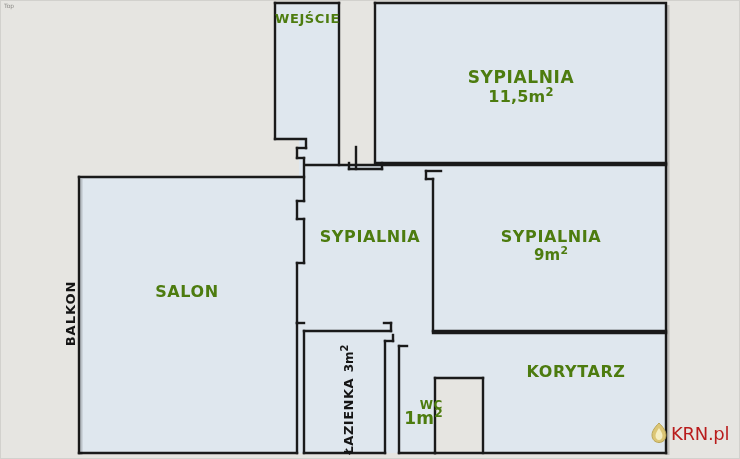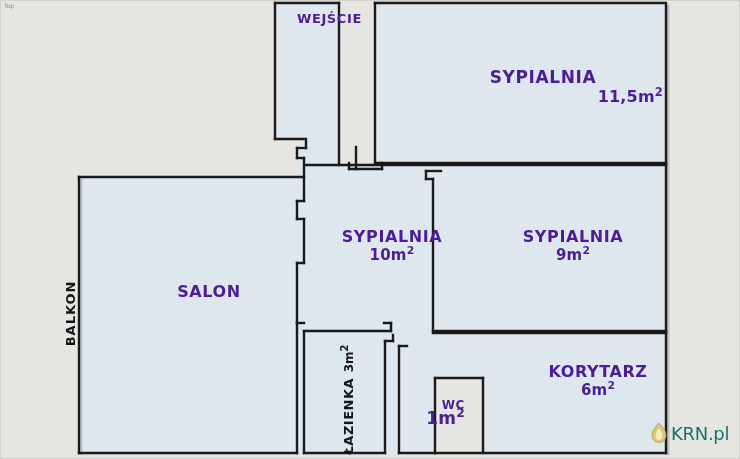--- a/index.html
+++ b/index.html
@@ -32,45 +32,44 @@
     font-size: 6px;
     color: #8d8c88;
     font-family: "DejaVu Sans", "Liberation Sans", sans-serif;
     letter-spacing: 0px;
     line-height: 8px;
   }
 
   .room-label {
     position: absolute;
     text-align: center;
-    color: #4c1d95;
+    color: #4d7c0f;
     font-weight: bold;
     font-family: "DejaVu Sans", "Liberation Sans", sans-serif;
     -webkit-font-smoothing: antialiased;
     white-space: nowrap;
     pointer-events: none;
-    padding-left: 22px;
   }
   .room-label .rl-name {
     display: block;
     letter-spacing: 0.6px;
   }
   .room-label .rl-area {
     display: block;
     letter-spacing: 0.2px;
   }
   .room-label .rl-area sup {
     font-size: 0.72em;
     vertical-align: super;
     line-height: 0;
   }
 
   .lbl-wejscie { font-size: 13px; line-height: 15px; }
   .lbl-sypialnia1 .rl-name { font-size: 17px; line-height: 20px; }
-  .lbl-sypialnia1 .rl-area { font-size: 16px; line-height: 19px; text-align: right; }
+  .lbl-sypialnia1 .rl-area { font-size: 16px; line-height: 19px; }
   .lbl-sypialnia2 .rl-name { font-size: 16px; line-height: 19px; }
   .lbl-sypialnia2 .rl-area { font-size: 15px; line-height: 18px; }
   .lbl-korytarz .rl-name { font-size: 16px; line-height: 19px; }
   .lbl-korytarz .rl-area { font-size: 15px; line-height: 18px; }
   .lbl-salon .rl-name { font-size: 16px; line-height: 19px; }
   .lbl-salon .rl-area { font-size: 15px; line-height: 18px; }
   .lbl-kuchnia .rl-name { font-size: 16px; line-height: 19px; }
   .lbl-kuchnia .rl-area { font-size: 15px; line-height: 18px; }
   .lbl-wc .rl-name { font-size: 12px; line-height: 14px; }
   .lbl-wc .rl-area { font-size: 17px; line-height: 13px; }
@@ -93,21 +92,21 @@
   .watermark {
     position: absolute;
     display: flex;
     align-items: center;
     gap: 2px;
     pointer-events: none;
   }
   .watermark .wm-text {
     font-size: 18px;
     font-weight: normal;
-    color: #0f766e;
+    color: #b91c1c;
     font-family: "DejaVu Sans", "Liberation Sans", sans-serif;
     letter-spacing: -0.3px;
   }
   .wm-icon { display: block; }
 </style>
 </head>
 <body>
 
 <div id="plan-root">
 
@@ -204,30 +203,28 @@
     <span class="rl-area"><span>11,5m</span><sup>2</sup></span>
   </div>
 
   <div class="room-label lbl-sypialnia2" style="left:440px; top:226px; width:220px;">
     <span class="rl-name">SYPIALNIA</span>
     <span class="rl-area"><span>9m</span><sup>2</sup></span>
   </div>
 
   <div class="room-label lbl-korytarz" style="left:300px; top:226px; width:138px;">
     <span class="rl-name">SYPIALNIA</span>
-    <span class="rl-area"><span>10m</span><sup>2</sup></span>
   </div>
 
   <div class="room-label lbl-salon" style="left:106px; top:281px; width:160px;">
     <span class="rl-name">SALON</span>
   </div>
 
   <div class="room-label lbl-kuchnia" style="left:485px; top:361px; width:180px;">
     <span class="rl-name">KORYTARZ</span>
-    <span class="rl-area"><span>6m</span><sup>2</sup></span>
   </div>
 
   <div class="room-label lbl-wc" style="left:390px; top:397px; width:52px;text-align:right;">
     <span class="rl-name">WC</span>
     <span class="rl-area"><span>1m</span><sup>2</sup></span>
   </div>
 
   <div class="rot-label lbl-balkon" style="left:14px; top:305px; width:110px;">
     <span class="rl-name">BALKON</span>
   </div>

